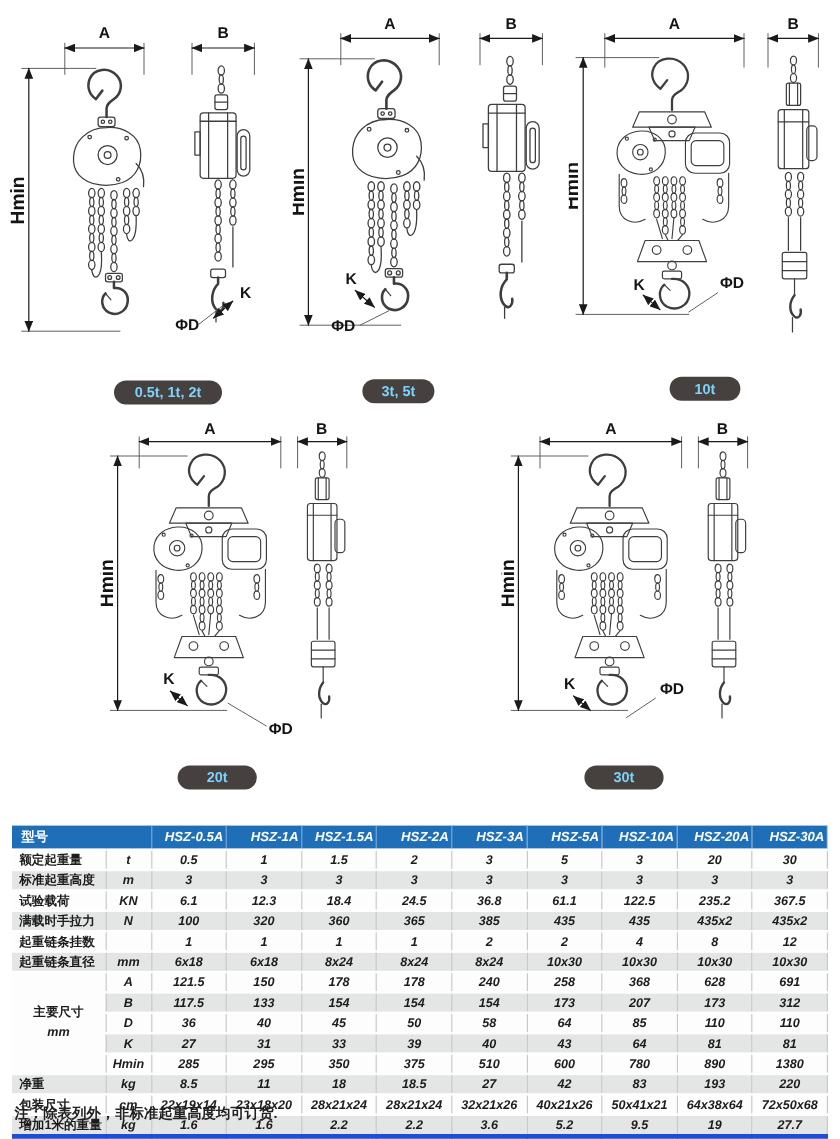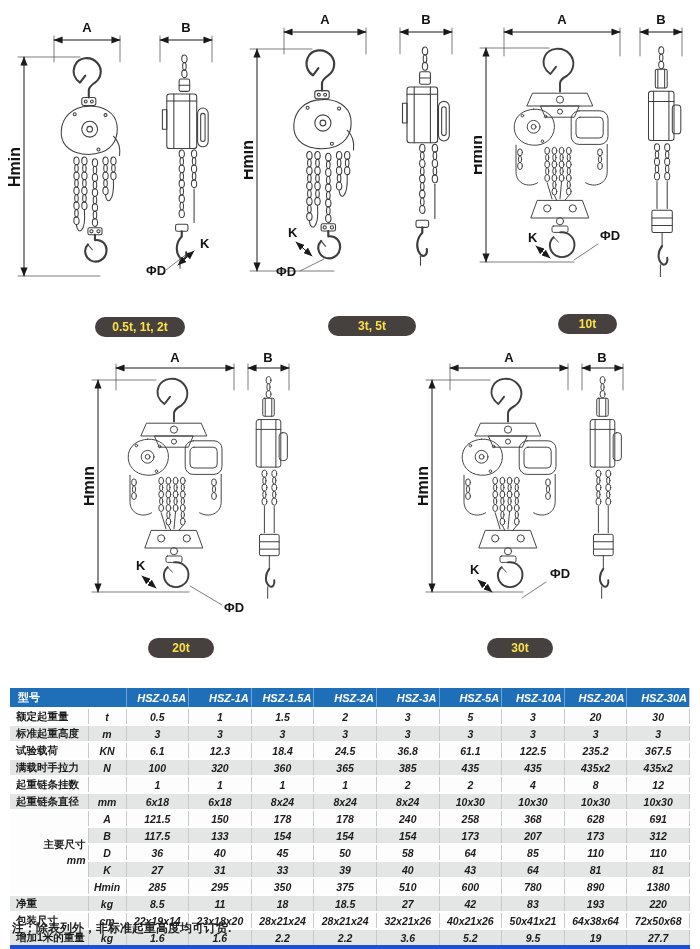--- a/index.html
+++ b/index.html
@@ -16,21 +16,21 @@
   svg .ext{stroke:#5a5a5a;stroke-width:0.8;}
   svg .dim-line{stroke:#1a1a1a;stroke-width:1;}
   svg text{fill:#141414;stroke:none;}
   #ah path{fill:#1a1a1a;stroke:none;}
   .dim{font:bold 13px "Liberation Sans",sans-serif;}
   .hmin{font:bold 16px "Liberation Sans",sans-serif;}
   .dwg{position:absolute;}
   
   .badge{
     position:absolute;height:20px;line-height:20px;border-radius:10px;
-    background:#46413f;color:#fde047;font-size:12px;font-weight:bold;
+    background:#46413f;color:#7dd3fc;font-size:12px;font-weight:bold;
     text-align:center;
   }
   
   .spec-table{
     position:absolute;left:10px;top:688px;width:680px;
     border-collapse:collapse;table-layout:fixed;
     font-size:10.5px;color:#1c1c1c;
     border-right:1px solid #c8caca;border-bottom:8px solid #1d4ed8;
   }
   .spec-table th{
@@ -46,21 +46,21 @@
   .spec-table tbody tr:nth-child(odd){background:#fdfdfd;}
   .spec-table tbody tr:nth-child(even){background:#e4e5e5;}
   .spec-table td.lbl{
     text-align:left;padding-left:6px;font-weight:bold;border-left:none;
     white-space:nowrap;
   }
   .spec-table td.unit{font-style:italic;font-weight:bold;}
   .spec-table td.val{font-style:italic;font-weight:bold;}
   .spec-table td.dimlbl{
     background:#fdfdfd;border-left:none;font-weight:bold;
-    text-align:right;vertical-align:middle;line-height:1.5;
+    text-align:center;vertical-align:middle;line-height:1.5;
   }
   .spec-table td.dimlbl .u{font-style:italic;}
   .note{
     position:absolute;left:12px;top:920px;
     font-size:12px;font-weight:bold;color:#222222;
   }
 </style>
 </head>
 <body>
 
@@ -232,21 +232,21 @@
   <line class="ext" x1="6" y1="265" x2="90" y2="265"></line>
   <line class="dim-line" x1="13" y1="43" x2="13" y2="265" marker-start="url(#ah)" marker-end="url(#ah)"></line>
   <text class="hmin" transform="translate(9,154) rotate(-90)" text-anchor="middle">Hmin</text>
   <use href="#front-sm" transform="translate(24,36) scale(0.9)"></use>
   <use href="#side-sm" transform="translate(154,36) scale(0.9)"></use>
   <text class="dim" x="44" y="231">K</text>
   <line class="dim-line" x1="52" y1="236" x2="68" y2="250" marker-start="url(#ah)" marker-end="url(#ah)"></line>
   <text class="dim" x="32" y="270">ΦD</text>
   <line class="ext" x1="56" y1="265" x2="80" y2="253"></line>
 </svg>
-<div class="badge" style="left:328px;top:316px;width:88px">3t, 5t</div>
+<div class="badge" style="left:302px;top:316px;width:60px">3t, 5t</div>
 
 <svg class="dwg" style="left:474px;top:6px" width="222" height="312">
   <line class="ext" x1="30" y1="22" x2="30" y2="50"></line>
   <line class="ext" x1="146" y1="22" x2="146" y2="50"></line>
   <line class="dim-line" x1="30" y1="26" x2="146" y2="26" marker-start="url(#ah)" marker-end="url(#ah)"></line>
   <text class="dim" x="88" y="18" text-anchor="middle">A</text>
   <line class="ext" x1="166" y1="22" x2="166" y2="50"></line>
   <line class="ext" x1="208" y1="22" x2="208" y2="50"></line>
   <line class="dim-line" x1="166" y1="26" x2="208" y2="26" marker-start="url(#ah)" marker-end="url(#ah)"></line>
   <text class="dim" x="187" y="18" text-anchor="middle">B</text>

